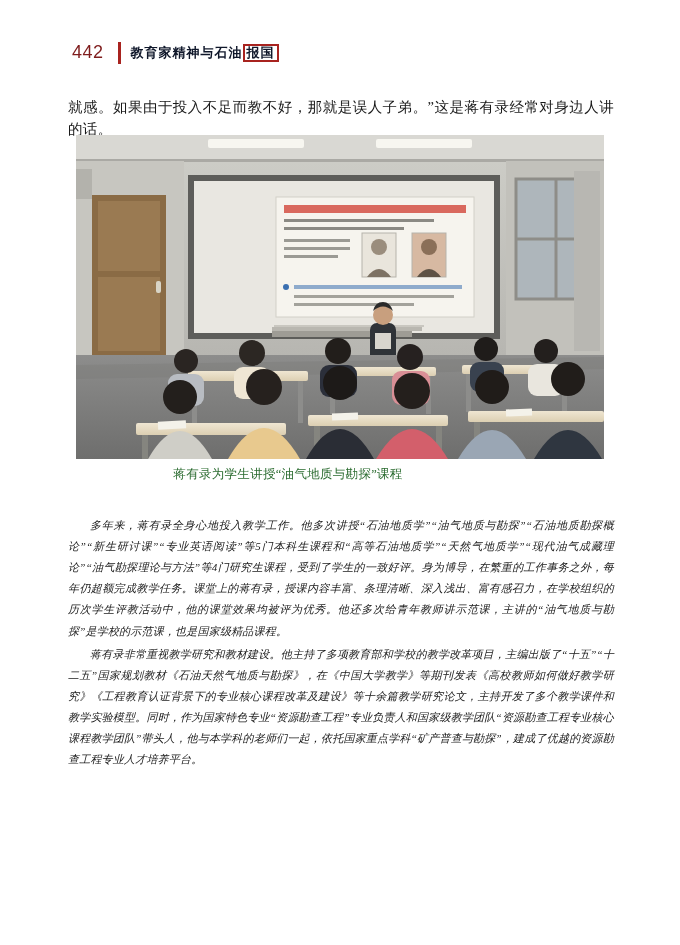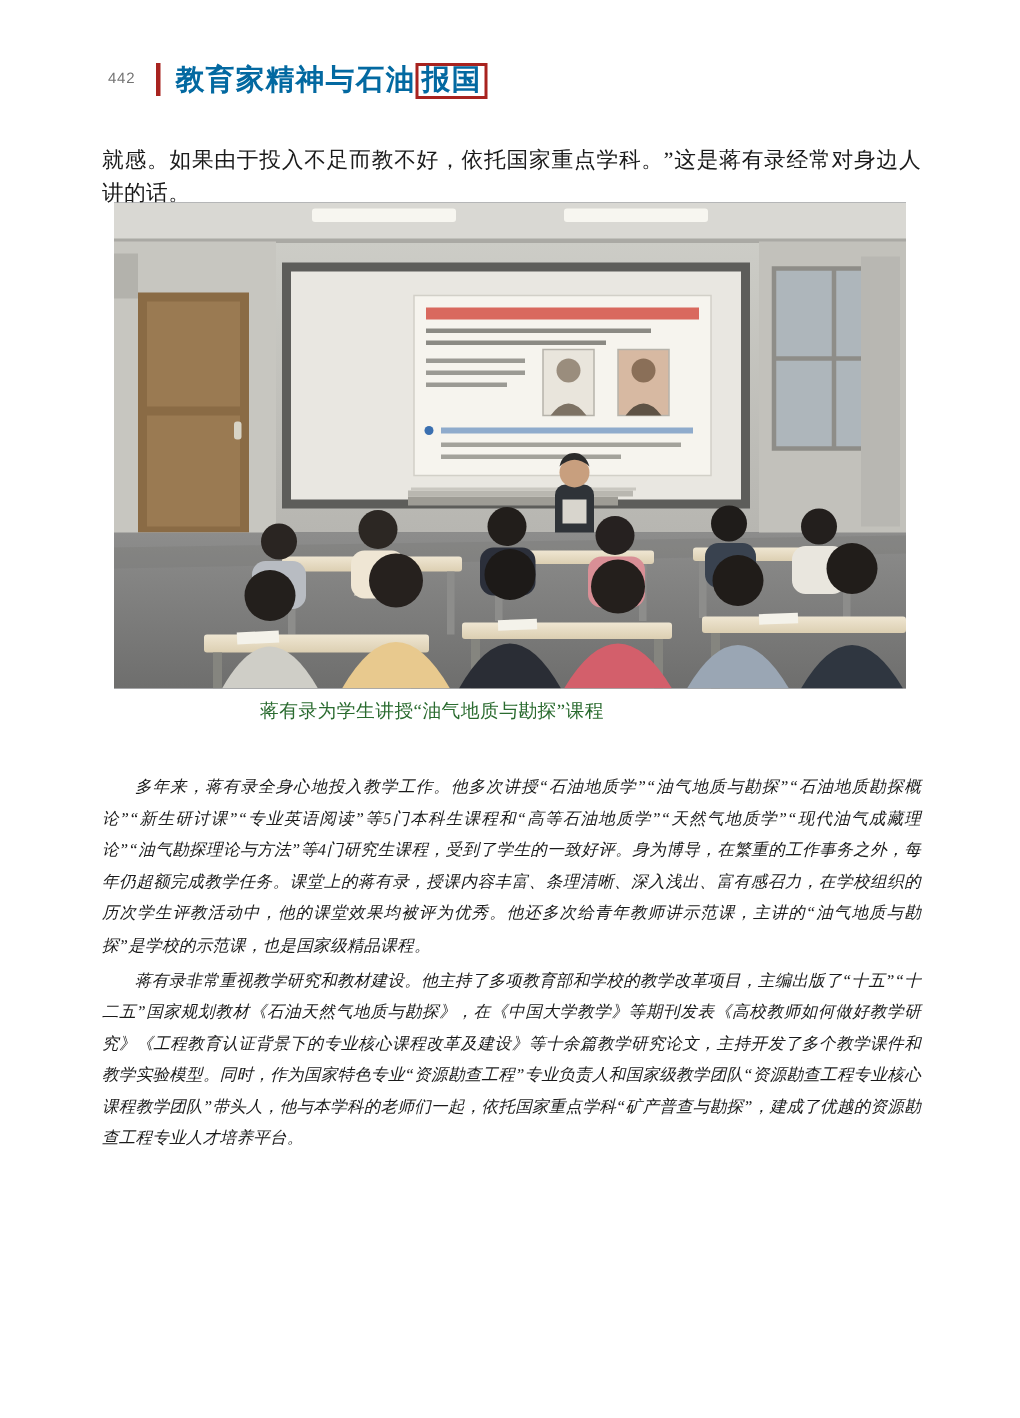--- a/index.html
+++ b/index.html
@@ -27,38 +27,38 @@
     position: absolute;
     top: 36px;
     left: 72px;
     right: 72px;
     height: 34px;
     display: flex;
     align-items: center;
   }
   .folio {
     font-family: "Liberation Sans", "DejaVu Sans", sans-serif;
-    font-size: 10px;
-    color: #737373;
+    font-size: 18px;
+    color: #7f1d1d;
     letter-spacing: 0.5px;
     margin-right: 14px;
     padding-bottom: 2px;
   }
   .header-rule {
     width: 3px;
     height: 22px;
     background: #a8231f;
     margin-right: 10px;
     flex: none;
   }
   .header-title {
     font-family: "DejaVu Serif", "Liberation Serif", serif;
-    font-size: 19px;
+    font-size: 13px;
     font-weight: bold;
-    color: #0369a1;
+    color: #0f172a;
     letter-spacing: 1px;
     white-space: nowrap;
     position: relative;
   }
   .header-title .boxed {
     border: 2px solid #a8231f;
     padding: 0 2px;
     display: inline-block;
     line-height: 1.05;
   }
@@ -122,21 +122,21 @@
 <div class="page">
 
   <div class="header">
     <div class="folio">442</div>
     <div class="header-rule"></div>
     <div class="header-title">
       <span>教育家</span><span>精神</span><span>与</span><span>石油</span><span class="boxed">报国</span>
     </div>
   </div>
 
-  <div class="lead-line">就感。如果由于投入不足而教不好，依托国家重点学科。”这是蒋有录经常对身边人讲的话。</div>
+  <div class="lead-line">就感。如果由于投入不足而教不好，那就是误人子弟。”这是蒋有录经常对身边人讲的话。</div>
 
   <div class="figure">
     <div class="photo">
       <svg width="528" height="324" viewBox="0 0 528 324" xmlns="http://www.w3.org/2000/svg" role="img">
         <defs>
           <linearGradient id="wallg" x1="0" y1="0" x2="0" y2="1">
             <stop offset="0%" stop-color="#cfcfc9"></stop>
             <stop offset="100%" stop-color="#b7b6b1"></stop>
           </linearGradient>
           <linearGradient id="floorg" x1="0" y1="0" x2="0" y2="1">

